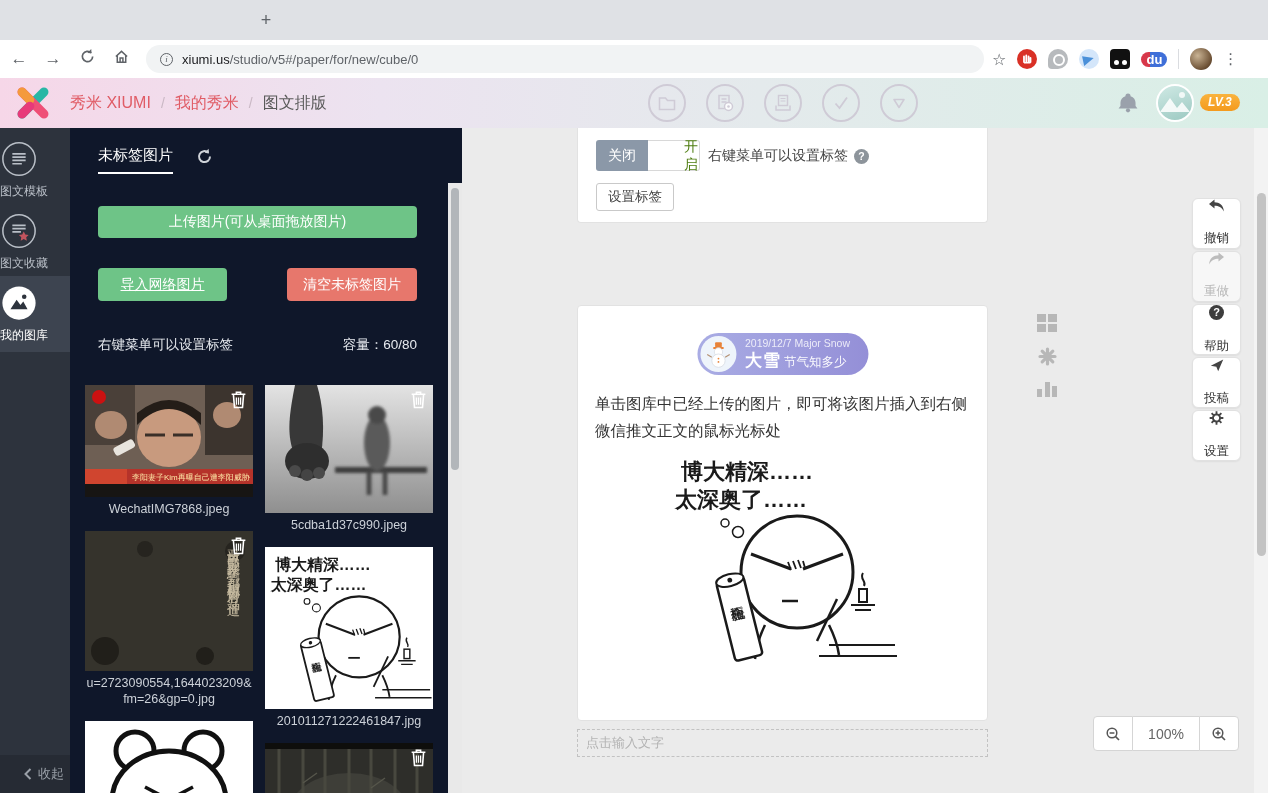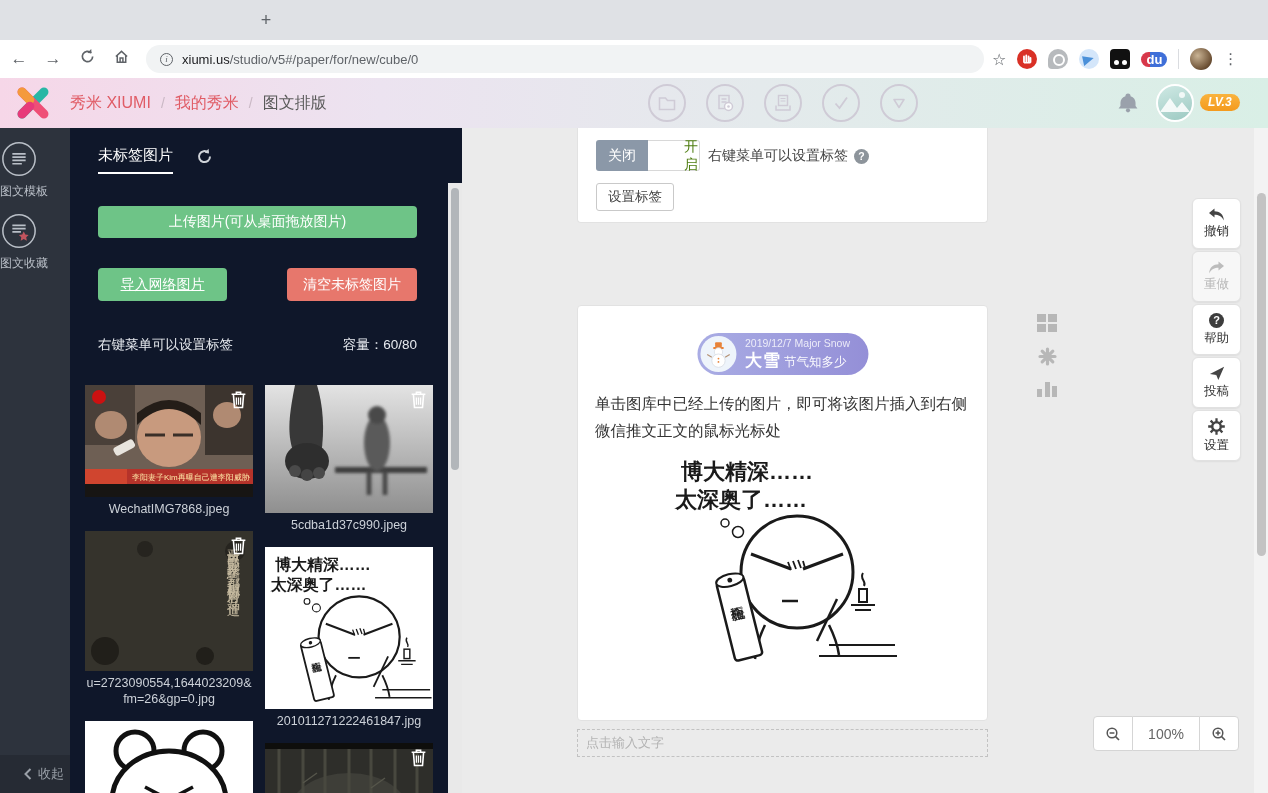--- a/index.html
+++ b/index.html
@@ -122,21 +122,21 @@
   .text-ph { position:absolute; left:115px; top:601px; width:411px; height:28px; border:1px dashed #c2c2c2;
              color:#b3b3b3; font-size:13px; line-height:26px; padding-left:8px; }
   .side-ics { position:absolute; left:573px; top:186px; width:24px; display:flex; flex-direction:column; gap:15px; align-items:center;}
   .gridic { width:20px; height:18px; display:grid; grid-template-columns:9px 9px; grid-template-rows:8px 8px; gap:2px; }
   .gridic i { background:#b7b7b7; }
   .barsic { display:flex; align-items:flex-end; gap:2.5px; height:16px; }
   .barsic i { width:5px; background:#b7b7b7; }
   .tools { position:absolute; left:730px; top:70px; width:49px; }
   .tool-btn { width:49px; height:51px; background:#fff; border:1px solid #e1e1e1; border-radius:6px;
       box-shadow:0 1px 2px rgba(0,0,0,.06); margin-bottom:2px; display:flex; flex-direction:column;
-      align-items:center; justify-content:center; gap:2px; cursor:pointer; }
+      align-items:center; gap:18px; cursor:pointer; }
   .tool-btn .tl { font-size:12.5px; color:#333; }
   .tool-btn.dis { background:#f7f7f7; }
   .tool-btn.dis .tl { color:#b6b6b6; }
   .help-dot { width:15px; height:15px; border-radius:50%; background:#3d3d3d; color:#fff; font-size:11px;
               font-weight:bold; text-align:center; line-height:15px; }
   .zoombar { position:absolute; left:631px; top:588px; display:flex; }
   .zb { height:35px; background:#fff; border:1px solid #d5d5d5; display:flex; align-items:center; justify-content:center; cursor:pointer;}
   .zb-minus { width:40px; border-radius:4px 0 0 4px; }
   .zb-level { width:66px; border-left:none; border-right:none; font-size:14px; color:#666; }
   .zb-plus { width:40px; border-radius:0 4px 4px 0; }
@@ -261,20 +261,28 @@
         </svg>
         <span class="lbl">图文模板</span>
       </div>
       <div class="nav-item">
         <svg width="38" height="38" viewBox="0 0 40 40">
           <circle cx="20" cy="20" r="17" fill="none" stroke="#b9bfc7" stroke-width="1.6"></circle>
           <path d="M13 14 h14 M13 17.5 h14 M13 21 h9" stroke="#b9bfc7" stroke-width="1.8"></path>
           <path d="M25 20.5 l1.6 3.2 3.5 .5 -2.5 2.5 .6 3.5 -3.2 -1.7 -3.2 1.7 .6 -3.5 -2.5 -2.5 3.5 -.5 z" fill="#c2545e"></path>
         </svg>
         <span class="lbl">图文收藏</span>
+      </div>
+      <div class="nav-item active">
+        <svg width="38" height="38" viewBox="0 0 40 40">
+          <circle cx="20" cy="20" r="17.5" fill="#fff"></circle>
+          <path d="M11 26.5 L17.5 16.5 L21.5 22 L24.5 18.5 L29 26.5 z" fill="#2d333d"></path>
+          <circle cx="25.5" cy="13.5" r="2.4" fill="#2d333d"></circle>
+        </svg>
+        <span class="lbl">我的图库</span>
       </div>
       <div class="bar-footer">
         <svg width="8" height="12" viewBox="0 0 8 12">
             <path d="M6.5 1 L1.5 6 L6.5 11" fill="none" stroke="#9aa0a8" stroke-width="2"></path>
           </svg>
         <span>收起</span>
       </div>
     </div>
 
     <div class="panel">

